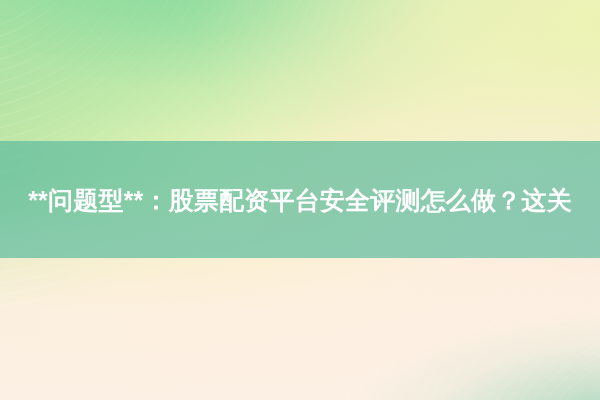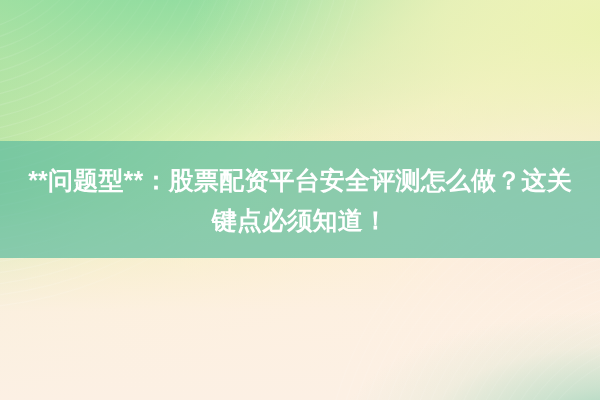--- a/index.html
+++ b/index.html
@@ -216,16 +216,15 @@
           <circle cx="672" cy="498" r="350"></circle>
         </g>
       </g>
     </svg>
   </div>
 
   <div class="banner"></div>
 
   <div class="headline">
     <div class="headline-line">**问题型**：股票配资平台安全评测怎么做？这关</div>
-    <div class="headline-line">键点必须知道！</div>
   </div>
 
 </div>
 
 </body></html>

